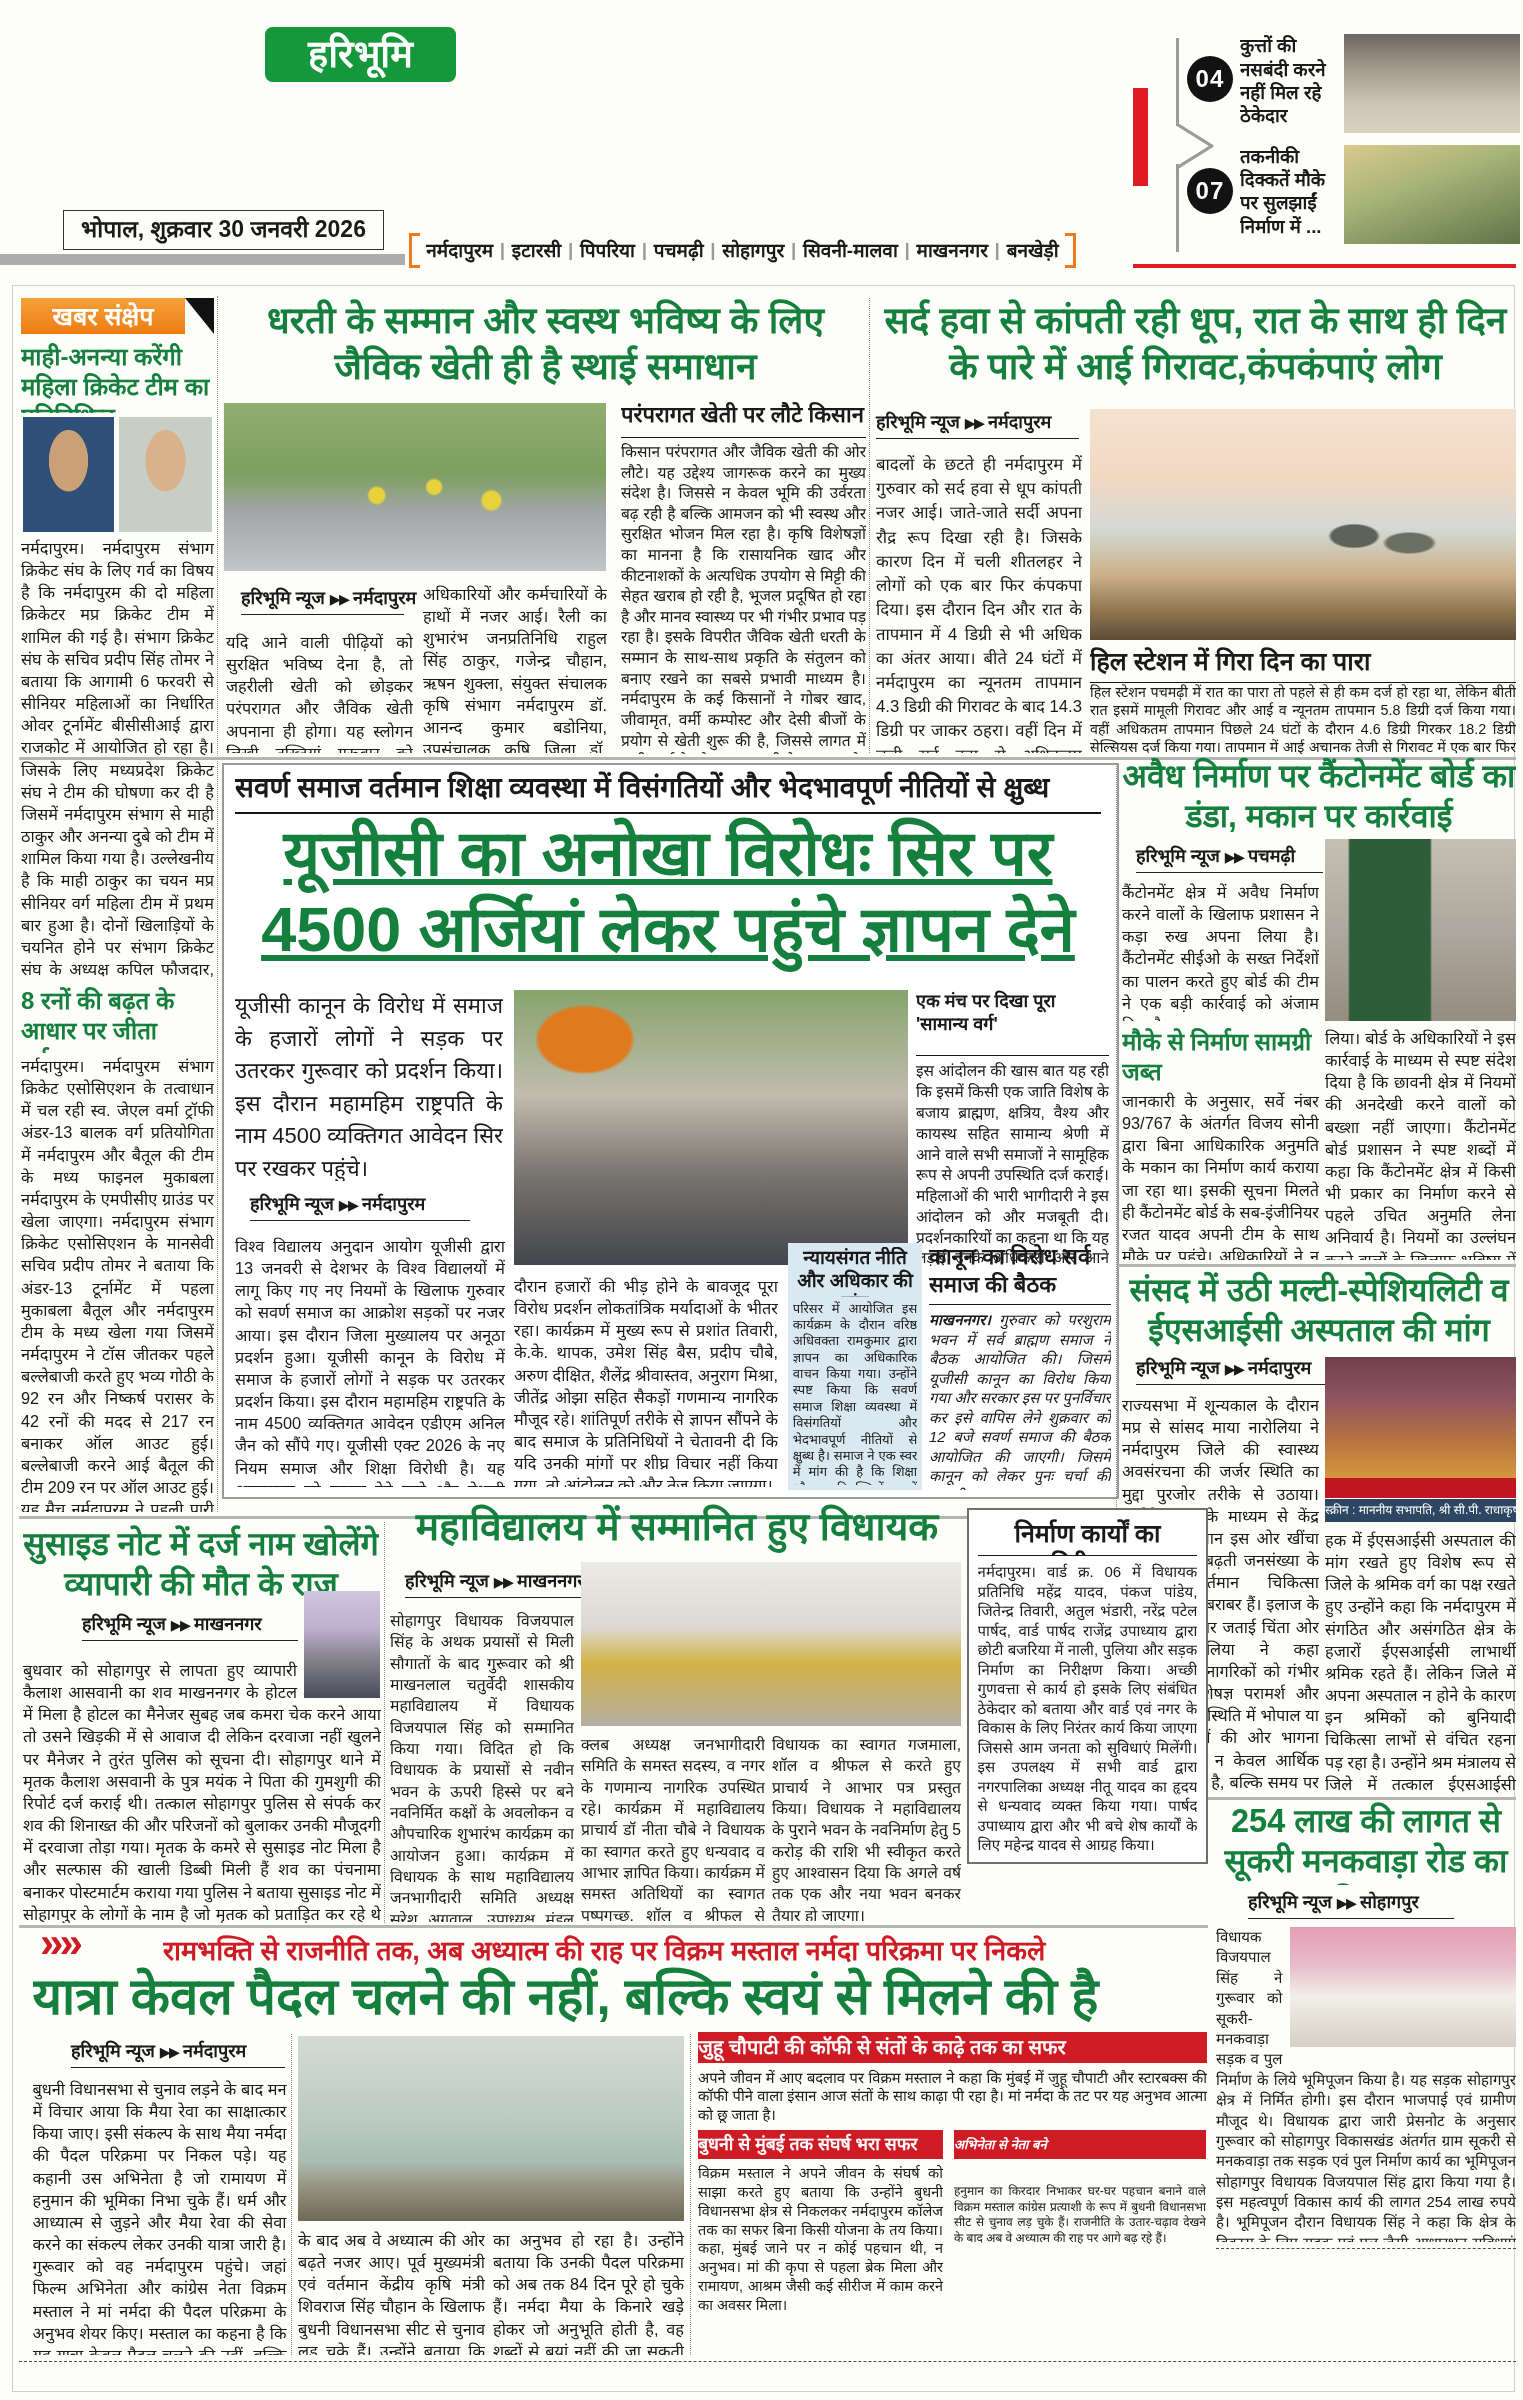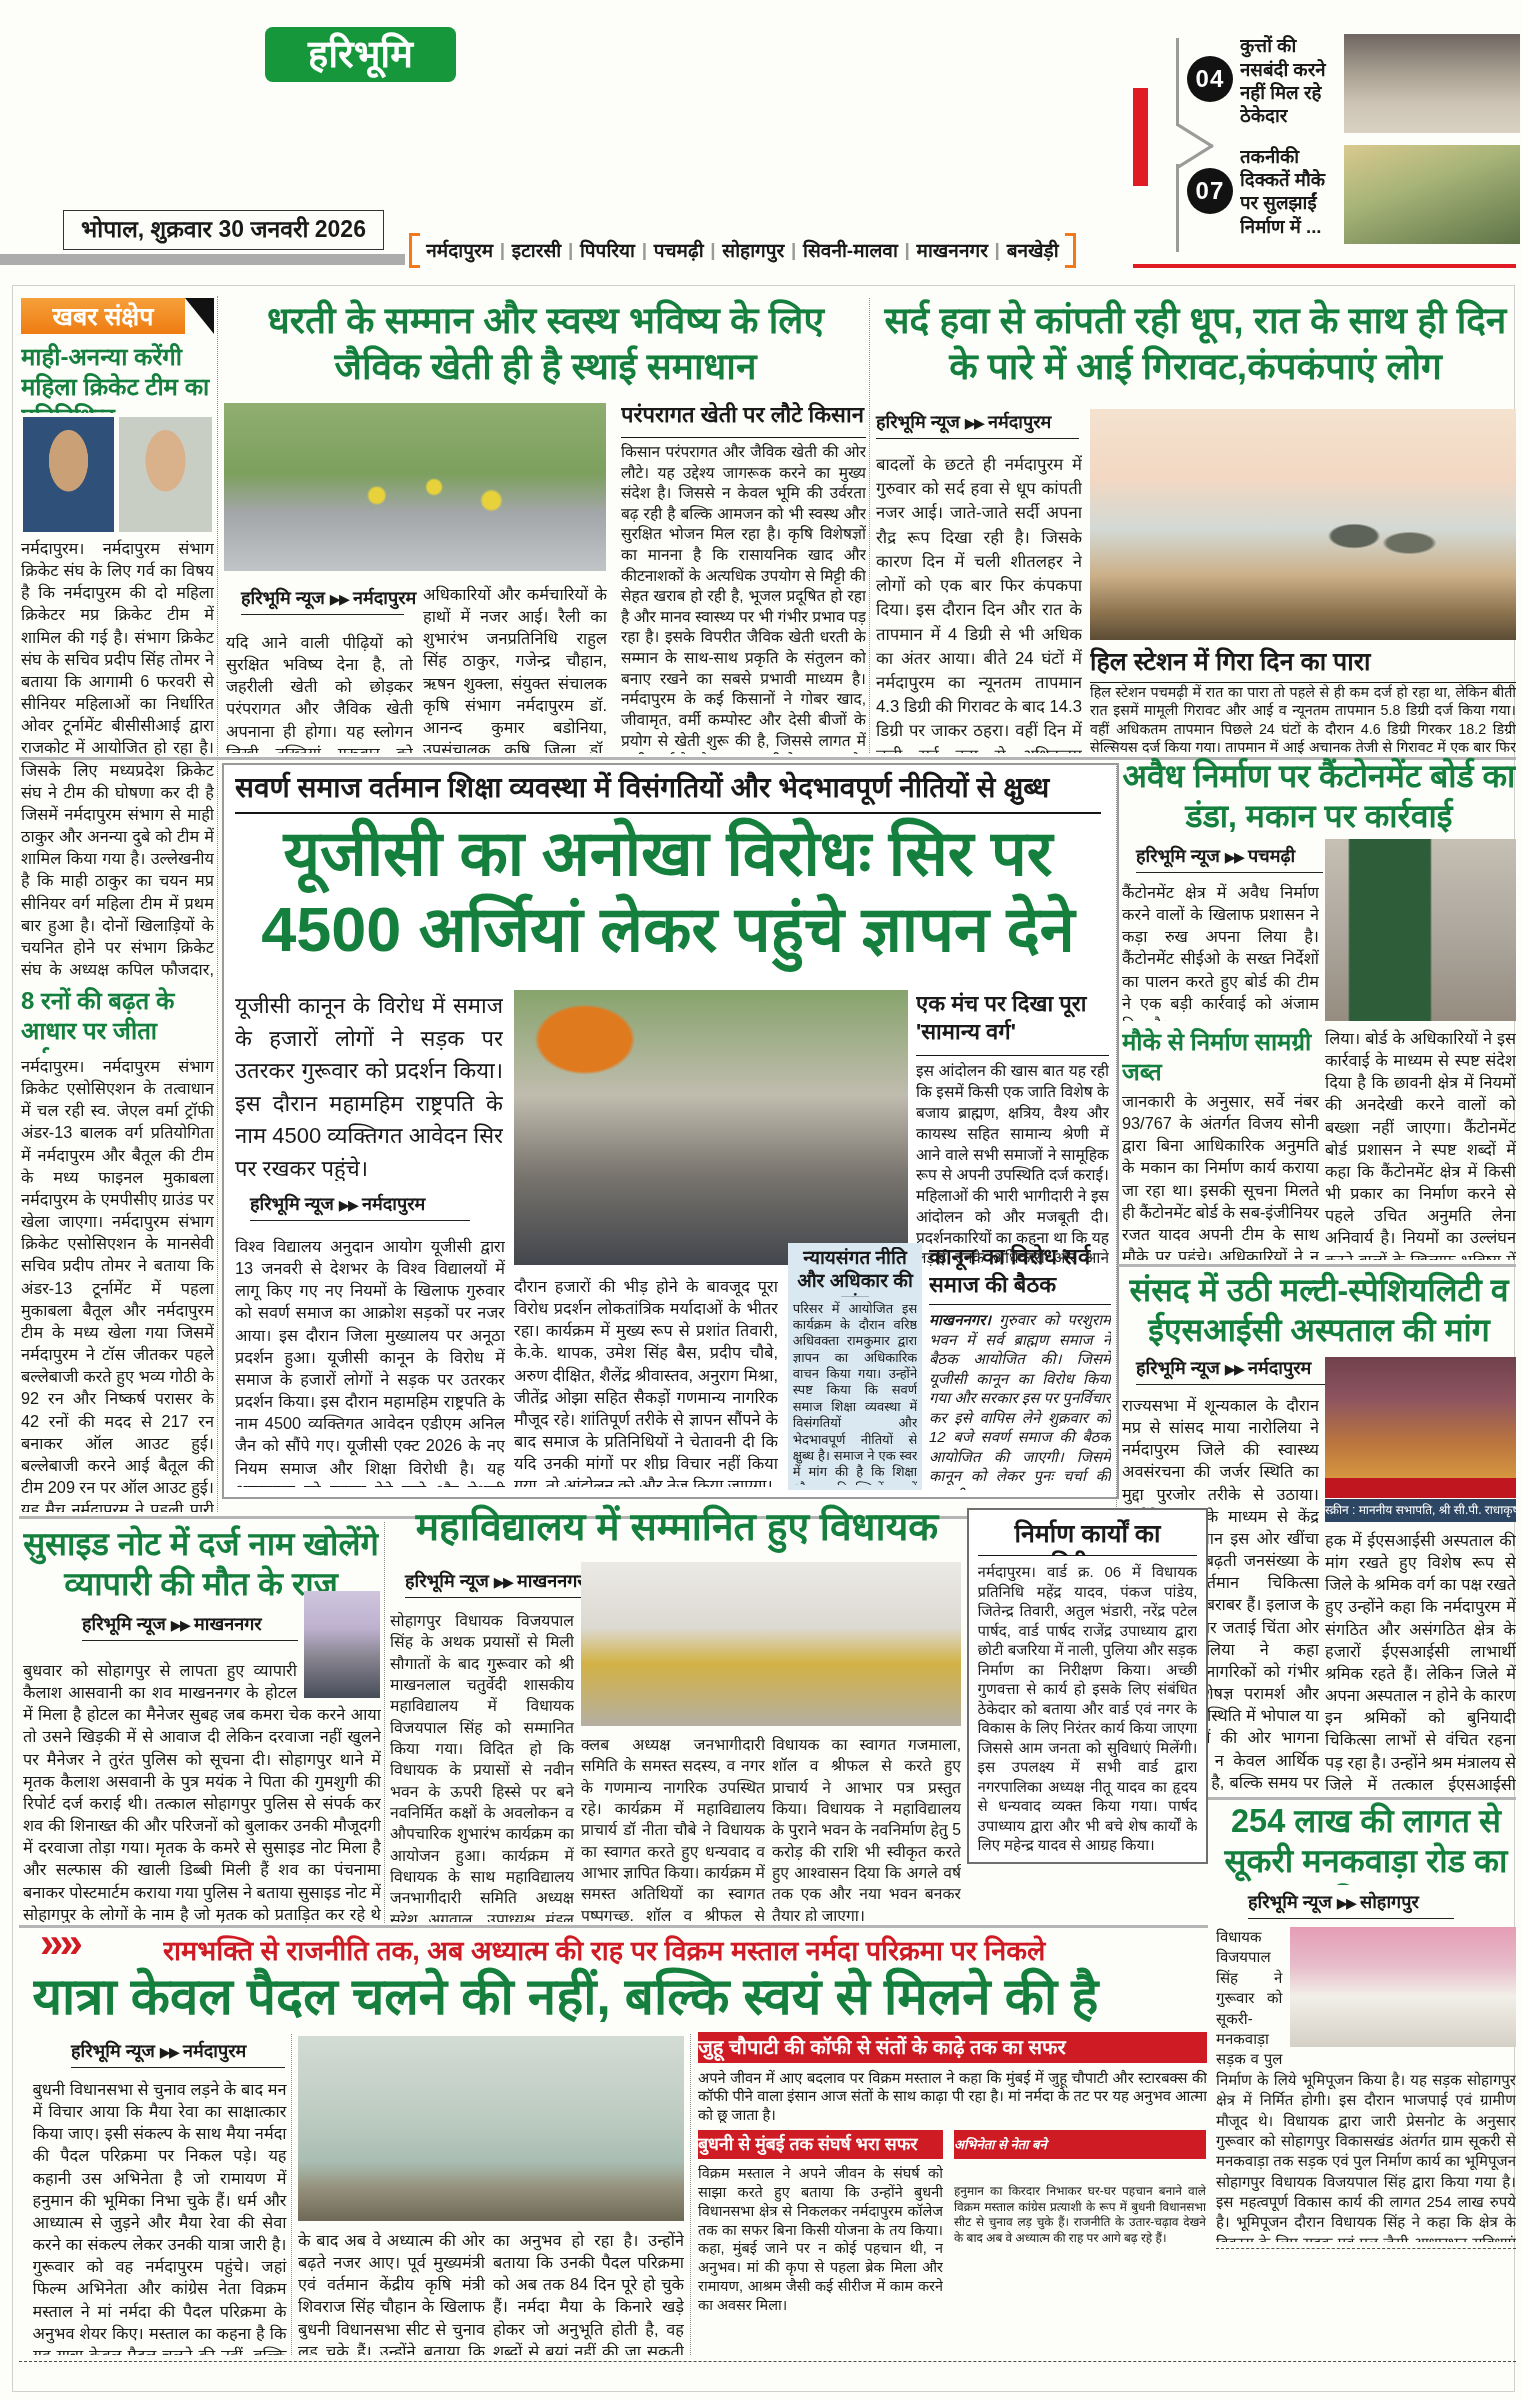--- a/index.html
+++ b/index.html
@@ -140,33 +140,33 @@
   <div class="abs body-text clip" style="left:876px;top:453px;width:206px;height:300px;font-size:16.7px;line-height:1.45;">बादलों के छटते ही नर्मदापुरम में गुरुवार को सर्द हवा से धूप कांपती नजर आई। जाते-जाते सर्दी अपना रौद्र रूप दिखा रही है। जिसके कारण दिन में चली शीतलहर ने लोगों को एक बार फिर कंपकपा दिया। इस दौरान दिन और रात के तापमान में 4 डिग्री से भी अधिक का अंतर आया। बीते 24 घंटों में नर्मदापुरम का न्यूनतम तापमान 4.3 डिग्री की गिरावट के बाद 14.3 डिग्री पर जाकर ठहरा। वहीं दिन में चली सर्द हवा से अधिकतम तापमान 4.9 डिग्री गिरावट के बाद 23.7 डिग्री दर्ज हुआ।</div>
   <div class="abs photo ph-palms" style="left:1090px;top:409px;width:426px;height:231px;"></div>
   <div class="abs subhead clip" style="left:1090px;top:646px;width:426px;height:32.5px;font-size:25px;">हिल स्टेशन में गिरा दिन का पारा</div>
   <div class="abs clip just" style="left:1090px;top:683px;width:426px;height:73px;font-size:14.3px;line-height:1.28;">हिल स्टेशन पचमढ़ी में रात का पारा तो पहले से ही कम दर्ज हो रहा था, लेकिन बीती रात इसमें मामूली गिरावट और आई व न्यूनतम तापमान 5.8 डिग्री दर्ज किया गया। वहीं अधिकतम तापमान पिछले 24 घंटों के दौरान 4.6 डिग्री गिरकर 18.2 डिग्री सेल्सियस दर्ज किया गया। तापमान में आई अचानक तेजी से गिरावट में एक बार फिर पहाड़ी एवं मैदानी इलाकों में तेज सर्दी का एहसास कराया।</div>
 </div>
 
 <div class="abs hrule" style="left:19px;top:757px;width:1497px;"></div>
 
 <div class="abs story-frame" style="left:222px;top:763px;width:893px;height:732px;"></div>
 <div class="abs subhead clip" style="left:235px;top:770px;width:866px;height:38px;font-size:28px;border-bottom-width:2.9px;">सवर्ण समाज वर्तमान शिक्षा व्यवस्था में विसंगतियों और भेदभावपूर्ण नीतियों से क्षुब्ध</div>
-<div class="abs headline clip center" style="left:229px;top:816px;width:878px;height:164px;font-size:63px;line-height:1.2;">यूजीसी का अनोखा विरोधः सिर पर 4500 अर्जियां लेकर पहुंचे ज्ञापन देने</div>
+<div class="abs headline clip center" style="left:229px;top:816px;width:878px;height:164px;font-size:63px;line-height:1.2;text-decoration:underline;">यूजीसी का अनोखा विरोधः सिर पर 4500 अर्जियां लेकर पहुंचे ज्ञापन देने</div>
 <div class="abs clip just" style="left:235px;top:990px;width:268px;height:191px;font-size:22px;line-height:1.48;font-weight:500;">यूजीसी कानून के विरोध में समाज के हजारों लोगों ने सड़क पर उतरकर गुरूवार को प्रदर्शन किया। इस दौरान महामहिम राष्ट्रपति के नाम 4500 व्यक्तिगत आवेदन सिर पर रखकर पहुंचे।</div>
 <div class="abs byline" style="left:250px;top:1191px;width:220px;">
   <span>हरिभूमि न्यूज</span>
   <span class="arr">▶▶</span>
   <span>नर्मदापुरम</span>
 </div>
 <div class="abs body-text clip" style="left:235px;top:1235px;width:270px;height:252px;">विश्व विद्यालय अनुदान आयोग यूजीसी द्वारा 13 जनवरी से देशभर के विश्व विद्यालयों में लागू किए गए नए नियमों के खिलाफ गुरुवार को सवर्ण समाज का आक्रोश सड़कों पर नजर आया। इस दौरान जिला मुख्यालय पर अनूठा प्रदर्शन हुआ। यूजीसी कानून के विरोध में समाज के हजारों लोगों ने सड़क पर उतरकर प्रदर्शन किया। इस दौरान महामहिम राष्ट्रपति के नाम 4500 व्यक्तिगत आवेदन एडीएम अनिल जैन को सौंपे गए। यूजीसी एक्ट 2026 के नए नियम समाज और शिक्षा विरोधी है। यह असमानता को बढ़ावा देने वाले और मेधावी छात्रों के लिए दुखदायी है। इस दौरान 4500 अर्जियों को युवा समाजसेवी दयानंद पचौरी और जितेंद्र सिंह राठौड़ ने श्रद्धा और संकल्प के प्रतीक स्वरूप अपने सिर पर उठाकर कलेक्टर कार्यालय तक पहुंचाया। इस</div>
 <div class="abs photo ph-protest" style="left:514px;top:990px;width:394px;height:275px;"></div>
 <div class="abs body-text clip" style="left:514px;top:1275px;width:264px;height:212px;">दौरान हजारों की भीड़ होने के बावजूद पूरा विरोध प्रदर्शन लोकतांत्रिक मर्यादाओं के भीतर रहा। कार्यक्रम में मुख्य रूप से प्रशांत तिवारी, के.के. थापक, उमेश सिंह बैस, प्रदीप चौबे, अरुण दीक्षित, शैलेंद्र श्रीवास्तव, अनुराग मिश्रा, जीतेंद्र ओझा सहित सैकड़ों गणमान्य नागरिक मौजूद रहे। शांतिपूर्ण तरीके से ज्ञापन सौंपने के बाद समाज के प्रतिनिधियों ने चेतावनी दी कि यदि उनकी मांगों पर शीघ्र विचार नहीं किया गया, तो आंदोलन को और तेज किया जाएगा।</div>
 
 <div class="abs" style="left:916px;top:990px;width:193px;height:277px;">
-  <div class="subhead clip" style="font-size:22px;height:61px;">एक मंच पर दिखा पूरा 'सामान्य वर्ग'</div>
+  <div class="subhead clip" style="font-size:18px;height:61px;">एक मंच पर दिखा पूरा 'सामान्य वर्ग'</div>
   <div class="clip just" style="font-size:15.5px;line-height:1.34;height:208px;margin-top:5.7px;">इस आंदोलन की खास बात यह रही कि इसमें किसी एक जाति विशेष के बजाय ब्राह्मण, क्षत्रिय, वैश्य और कायस्थ सहित सामान्य श्रेणी में आने वाले सभी समाजों ने सामूहिक रूप से अपनी उपस्थिति दर्ज कराई। महिलाओं की भारी भागीदारी ने इस आंदोलन को और मजबूती दी। प्रदर्शनकारियों का कहना था कि यह लड़ाई उनके अधिकारों और आने वाली पीढ़ी के भविष्य की है।</div>
 </div>
 <div class="abs" style="left:788px;top:1243px;width:134px;height:247px;background:#d9e8f1;padding:3.8px 4.8px;box-sizing:border-box;">
   <div class="bold clip center" style="font-size:19px;line-height:1.2;height:50px;">न्यायसंगत नीति और अधिकार की मांग</div>
   <div class="clip just" style="font-size:13px;line-height:1.26;height:184px;margin-top:3.8px;">परिसर में आयोजित इस कार्यक्रम के दौरान वरिष्ठ अधिवक्ता रामकुमार द्वारा ज्ञापन का अधिकारिक वाचन किया गया। उन्होंने स्पष्ट किया कि सवर्ण समाज शिक्षा व्यवस्था में विसंगतियों और भेदभावपूर्ण नीतियों से क्षुब्ध है। समाज ने एक स्वर में मांग की है कि शिक्षा और नियुक्तियों में न्यायसंगत प्रणाली लागू हो और विवादास्पद यूजीसी कानूनों को तत्काल प्रभाव से समाप्त किया जाए।</div>
 </div>
 <div class="abs" style="left:929px;top:1243px;width:182px;height:247px;">
   <div class="subhead clip" style="font-size:22px;height:57px;">कानून का विरोध सर्व समाज की बैठक</div>
   <div class="clip just" style="font-size:15px;line-height:1.3;height:180px;margin-top:5.7px;font-style:italic;">
     <span class="bold">माखननगर।</span>

